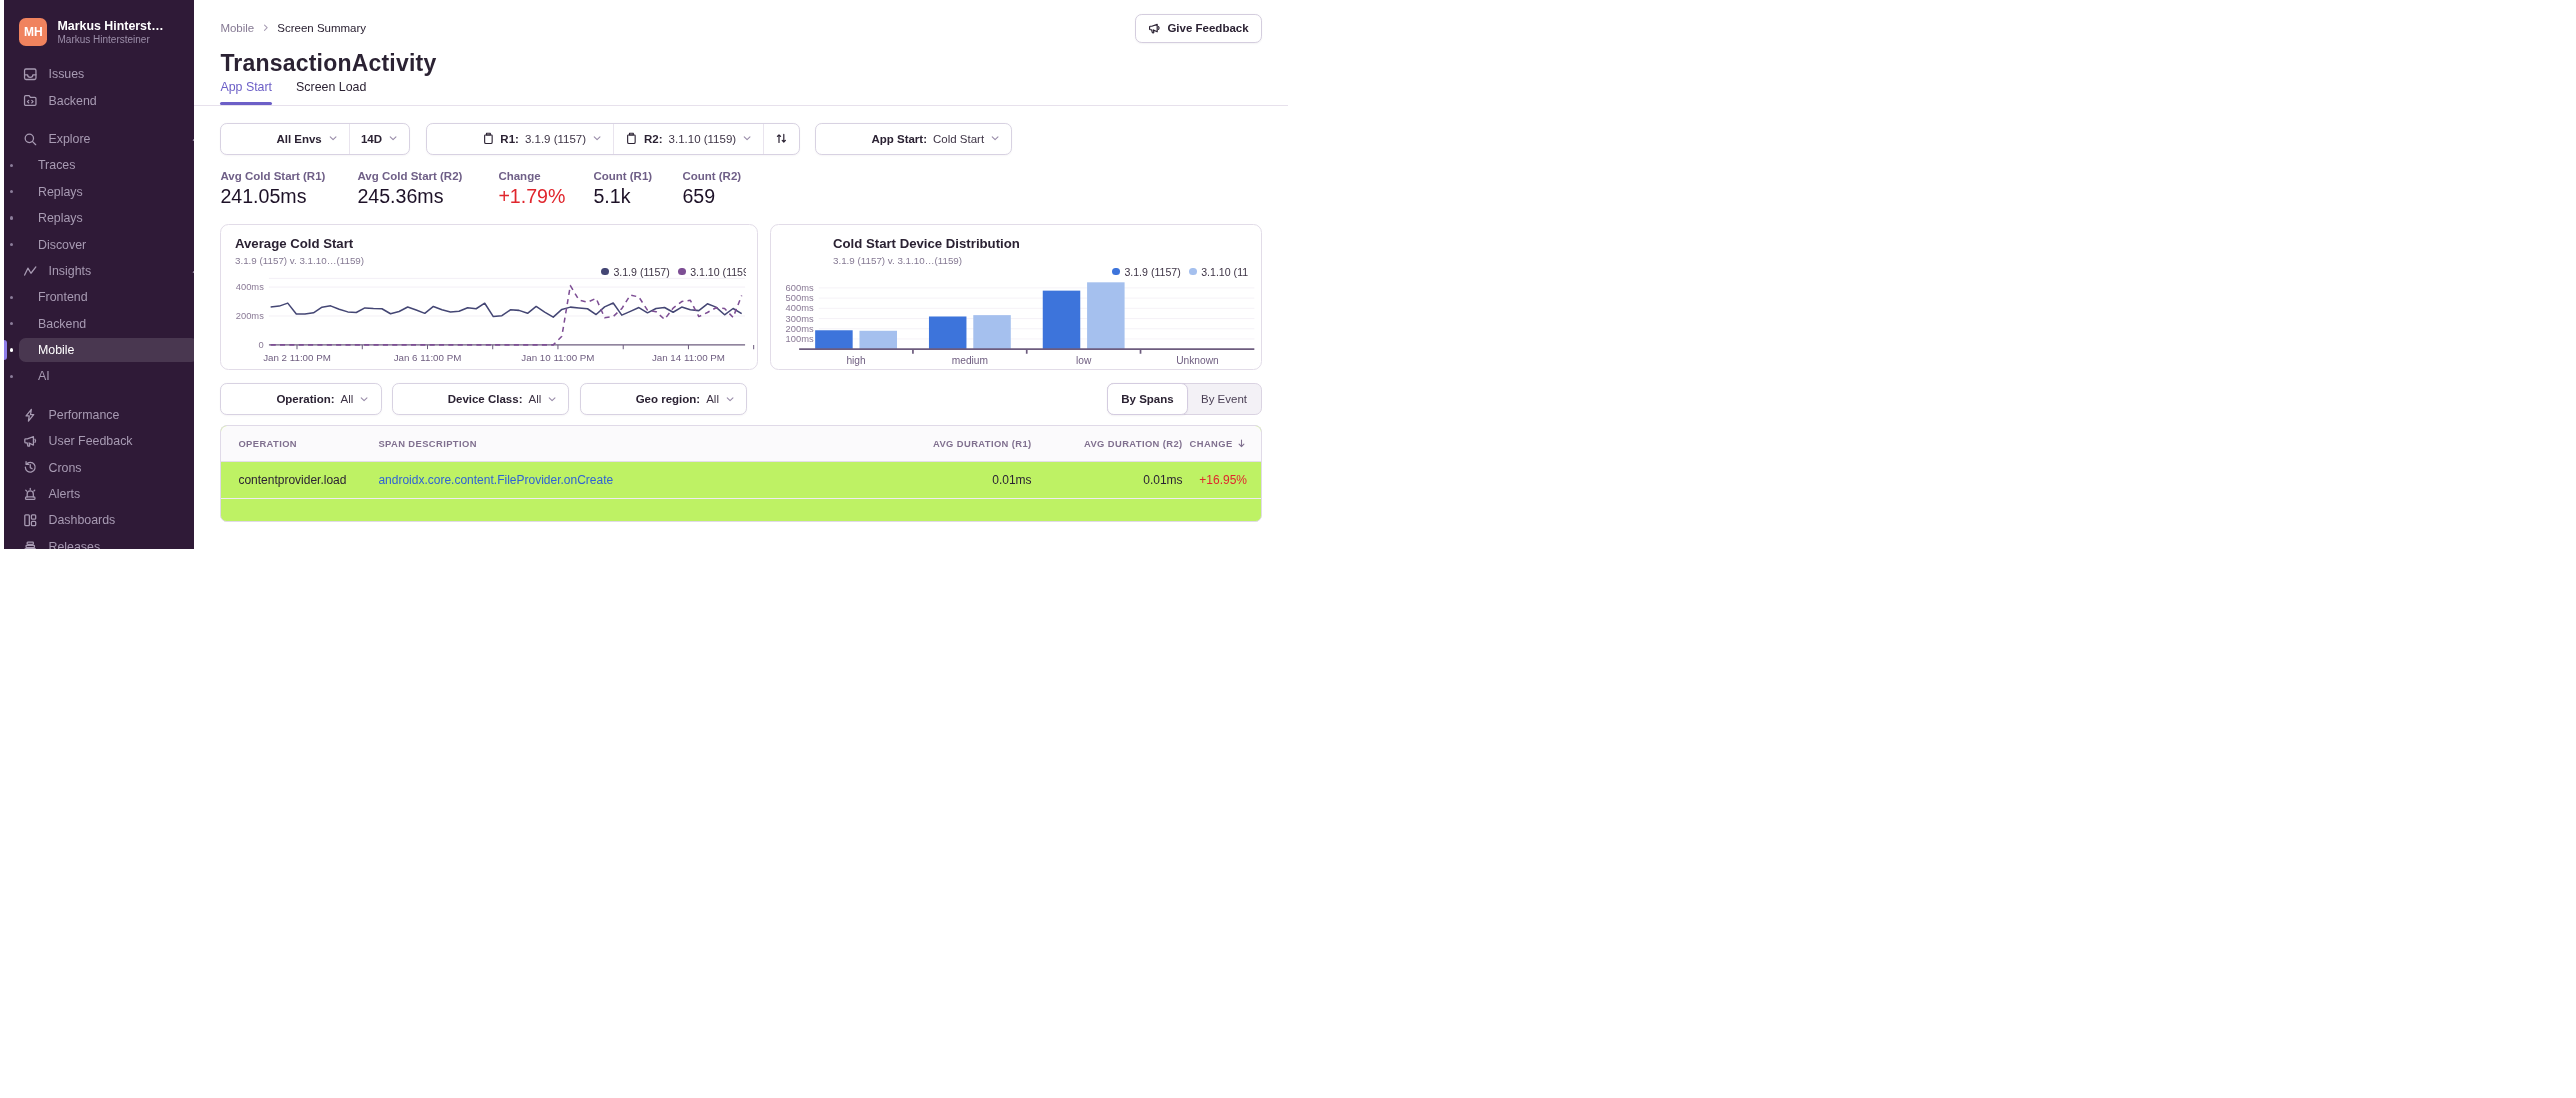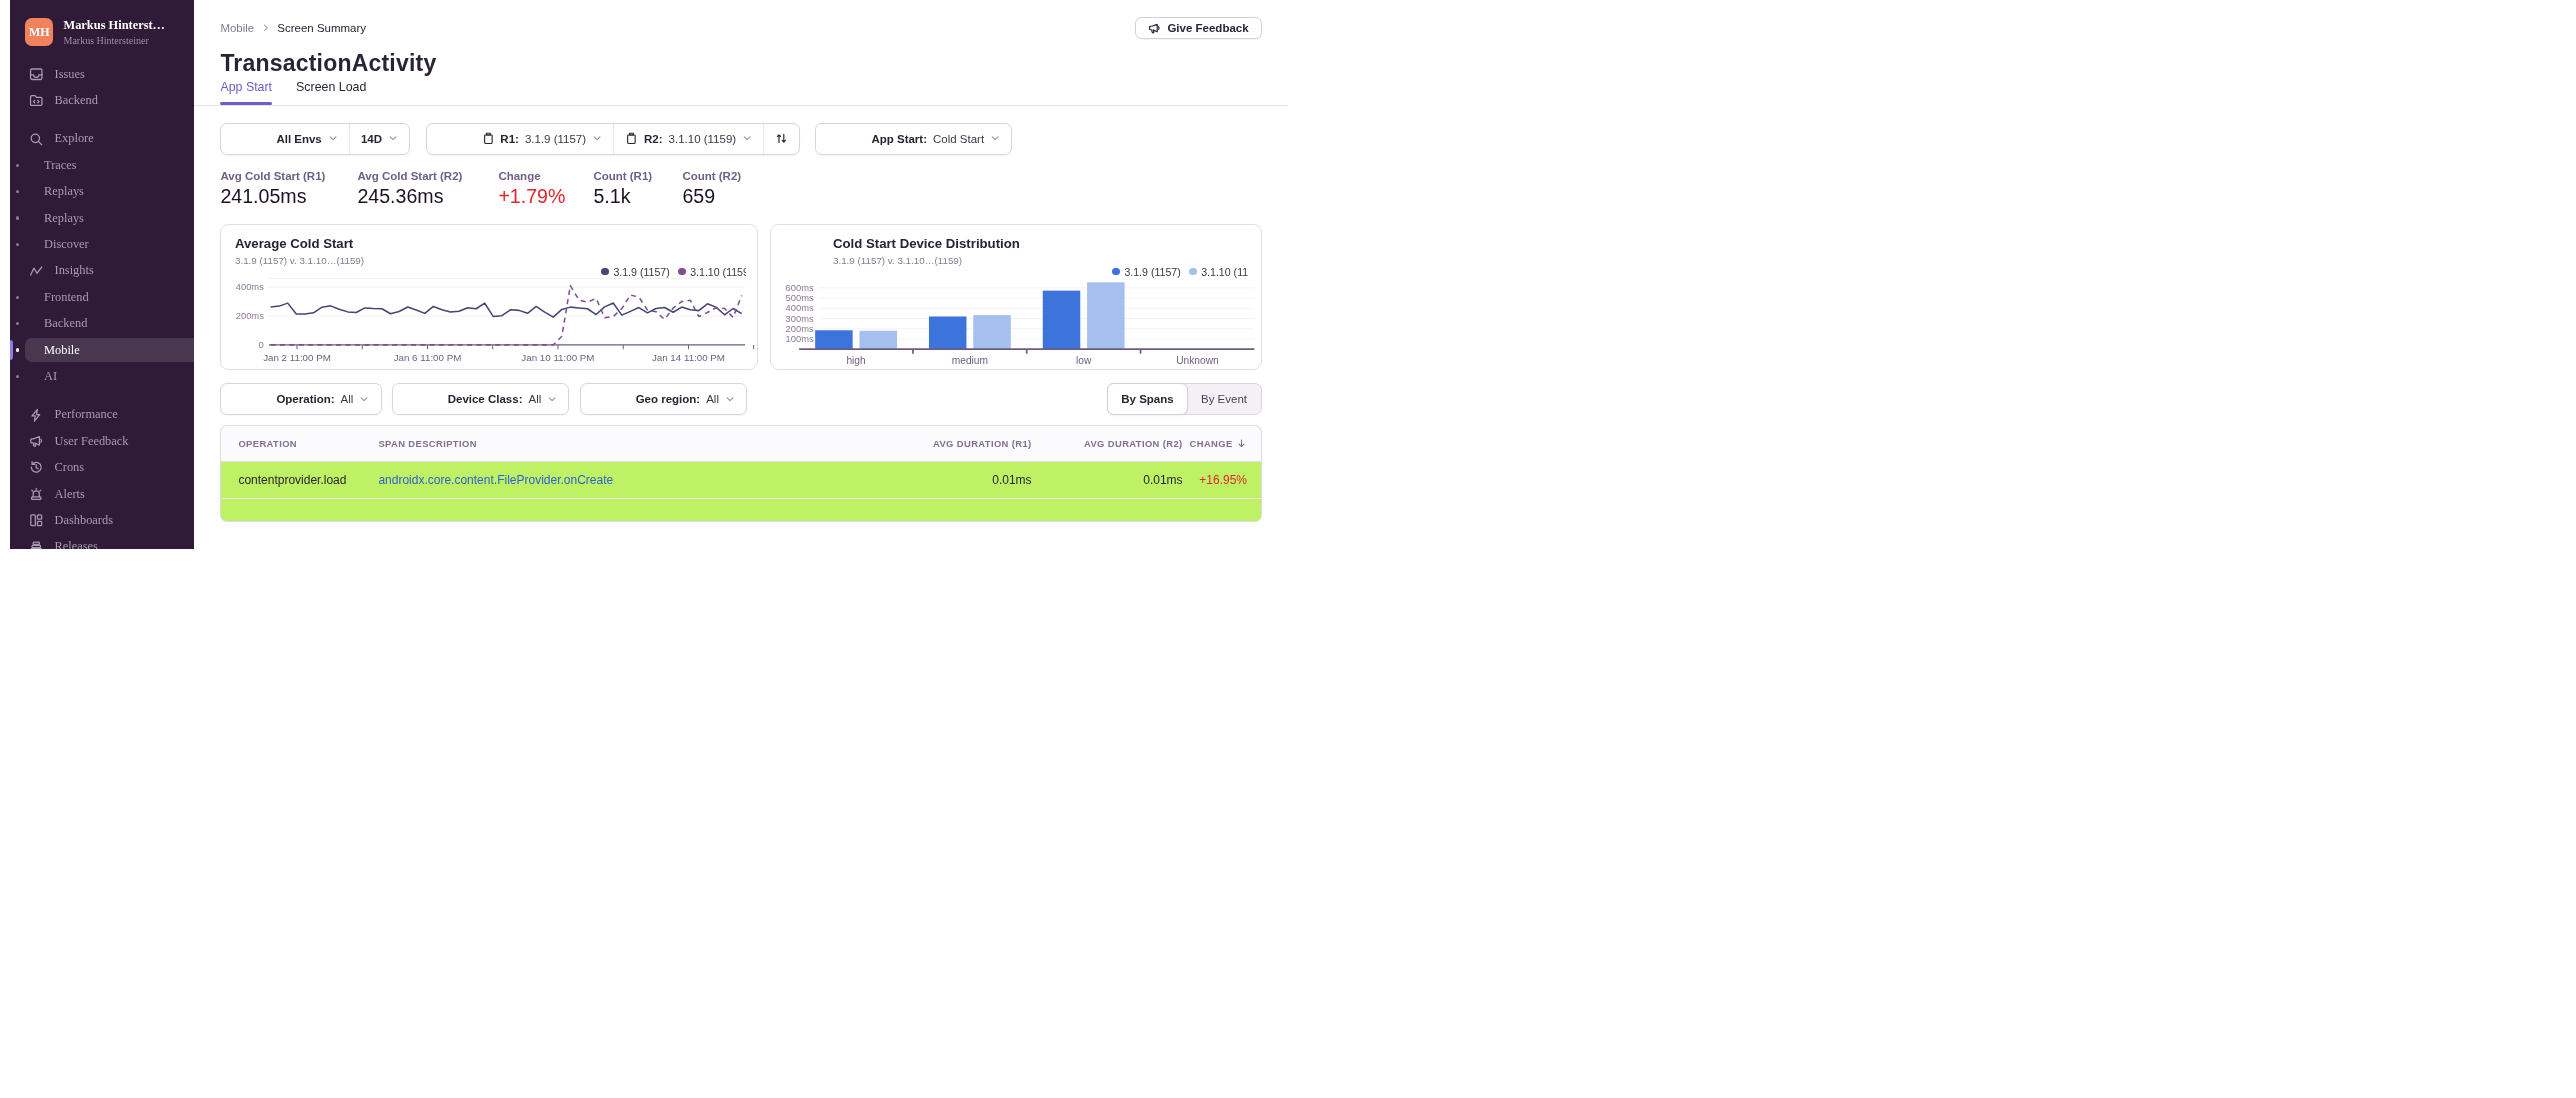--- a/index.html
+++ b/index.html
@@ -7,21 +7,21 @@
     --sidebar-bg:#2F1A37; --sidebar-text:#A89BB3; --avatar:#F0835E;
     --ink:#2B2233; --ink-strong:#1D1127; --muted:#857993; --muted2:#80708F;
     --border:#D8D2E2; --card-border:#E2DCE8; --divider:#E7E1EC;
   }
   *{margin:0;padding:0;box-sizing:border-box;}
   html,body{width:1288px;height:549px;overflow:hidden;}
   body{font-family:"Liberation Sans", sans-serif; background:#fff; color:var(--ink); position:relative;}
   svg{display:block;}
 
   
-  .sidebar{position:absolute;left:10px;top:0;width:216px;height:549px;background:var(--sidebar-bg);color:var(--sidebar-text);overflow:hidden;font-family:Liberation Serif, serif;}
+  .sidebar{position:absolute;left:4px;top:0;width:216px;height:549px;background:var(--sidebar-bg);color:var(--sidebar-text);overflow:hidden;}
   .side-user{display:flex;align-items:center;gap:10.2px;padding:15.3px 13.6px 12px 15.3px;height:61px;}
   .avatar{width:28px;height:28px;border-radius:6.8px;background:var(--avatar);color:#fff;font-size:12px;font-weight:bold;display:flex;align-items:center;justify-content:center;flex:0 0 auto;}
   .side-user .names{min-width:0;}
   .side-user .nm{color:#fff;font-weight:bold;font-size:12.4px;white-space:nowrap;}
   .side-user .org{color:#9C8EA9;font-size:10px;margin-top:1.7px;white-space:nowrap;}
   .srow{display:flex;align-items:center;height:26.4px;padding-left:19px;gap:11px;font-size:12.4px;cursor:pointer;position:relative;}
   .srow .ic{width:14.5px;height:14.5px;flex:0 0 14.5px;display:flex;align-items:center;justify-content:center;}
   .srow .lbl{flex:1;white-space:nowrap;}
   .srow .chev-up{margin-right:19px;}
   .sub{padding-left:0;}
@@ -35,21 +35,21 @@
   .srow.active .bullet i{background:#fff;}
   .spacer{height:12px;}
   .sub .lbl{padding-left:8.5px;}
 
   
   .main{position:absolute;left:194px;top:0;right:0;bottom:0;padding:0 26.4px;background:#fff;}
   .topbar{display:flex;justify-content:space-between;align-items:center;margin-top:13.6px;height:29px;}
   .crumbs{display:flex;align-items:center;gap:6.8px;font-size:11.5px;}
   .crumbs .c1{color:var(--muted);}
   .crumbs .c2{color:var(--ink);}
-  .btn{display:inline-flex;align-items:center;gap:6.8px;height:22px;padding:0 12px;border:0.9px solid #D4CDDE;border-radius:6.8px;background:#fff;font-size:11.5px;font-weight:bold;color:var(--ink);cursor:pointer;box-shadow:0 0.9px 1.7px rgba(43,34,51,.05);}
+  .btn{display:inline-flex;align-items:center;gap:6.8px;height:29px;padding:0 12px;border:0.9px solid #D4CDDE;border-radius:6.8px;background:#fff;font-size:11.5px;font-weight:bold;color:var(--ink);cursor:pointer;box-shadow:0 0.9px 1.7px rgba(43,34,51,.05);}
   .page-title{margin-top:7.7px;font-size:23px;line-height:26.4px;font-weight:bold;color:var(--ink);letter-spacing:0.2px;}
   .tabs{margin-top:3px;display:flex;gap:24px;font-size:12.4px;}
   .tab{padding-bottom:11px;position:relative;cursor:pointer;color:var(--ink);}
   .tab.active{color:var(--accent);}
   .tab.active::after{content:"";position:absolute;left:0;right:0;bottom:0;height:2.6px;border-radius:2.6px;background:var(--accent);}
   .tab-border{height:0.9px;background:var(--divider);margin:0 -26.4px;}
 
   .filter-bar{margin-top:17px;display:flex;gap:15.3px;align-items:center;}
   .group{display:inline-flex;align-items:stretch;border:0.9px solid var(--border);border-radius:6.8px;background:#fff;height:32px;box-shadow:0 0.9px 1.7px rgba(43,34,51,.04);padding-left:44px;}
   .seg{display:flex;align-items:center;gap:6px;padding:0 11px;font-size:11.5px;cursor:pointer;white-space:nowrap;}

